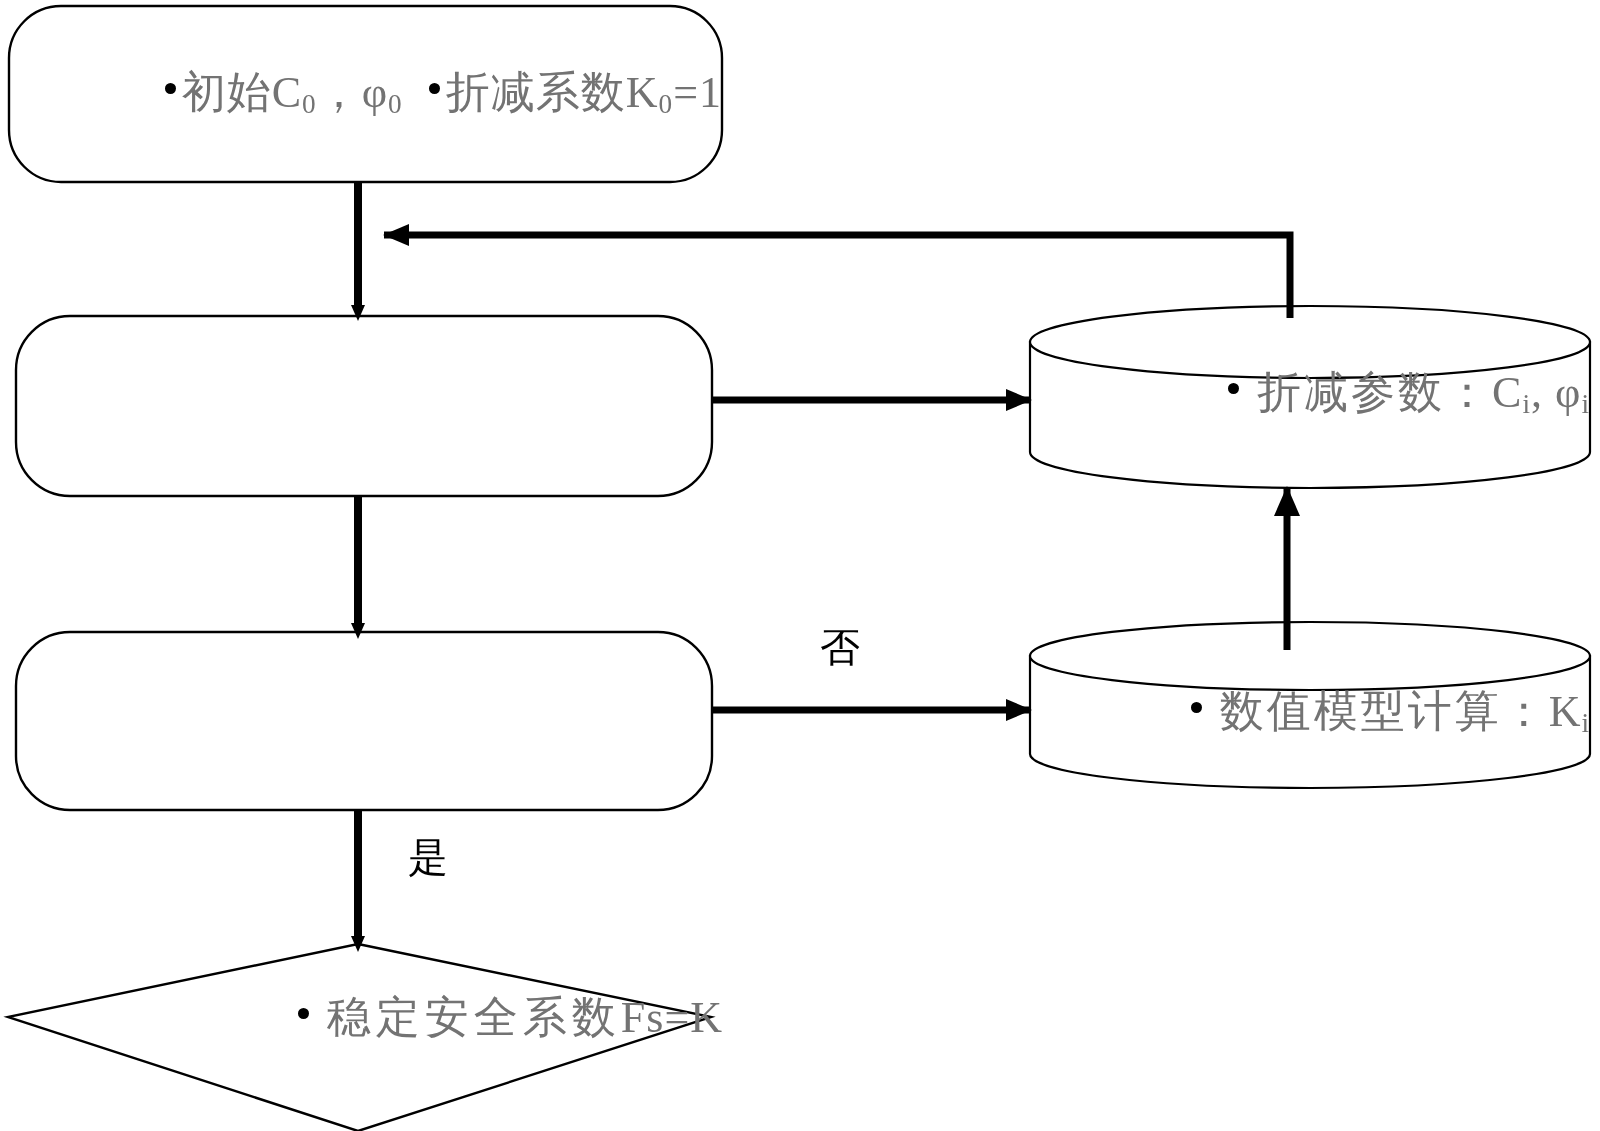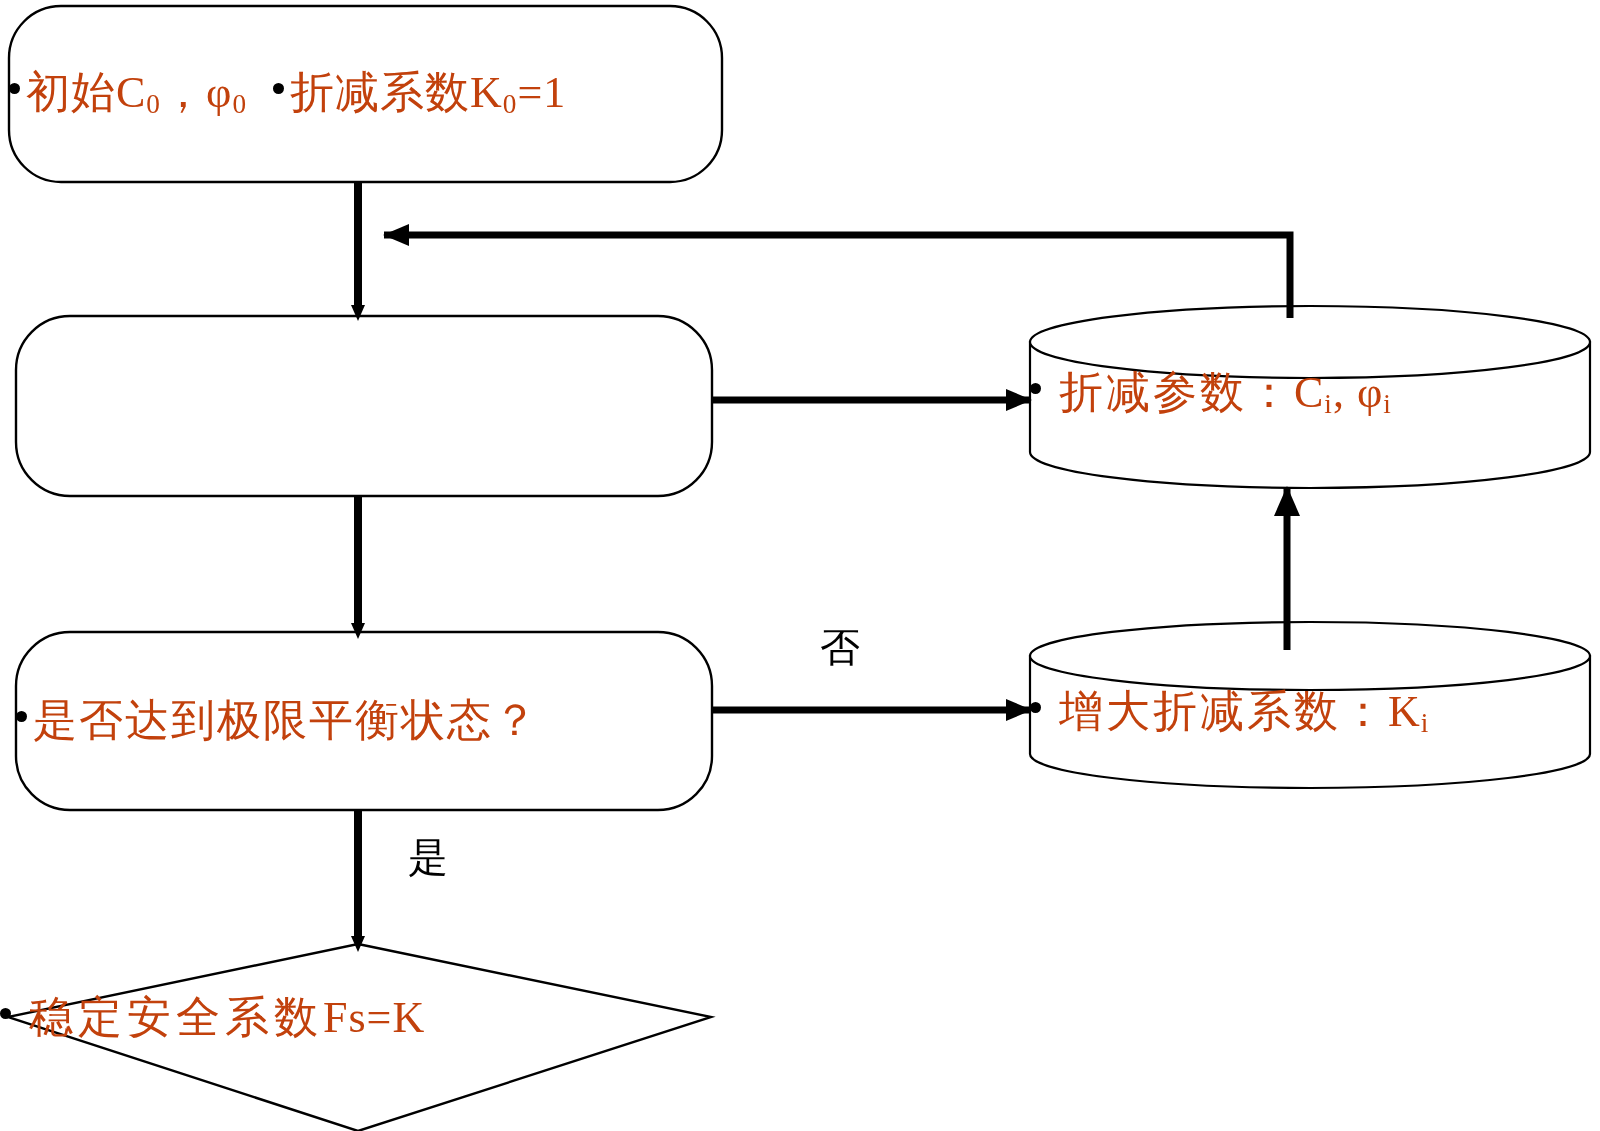--- a/index.html
+++ b/index.html
@@ -21,22 +21,22 @@
     position: absolute;
     left: 0;
     top: 0;
     width: 1600px;
     height: 1131px;
   }
   .node-label {
     position: absolute;
     display: flex;
     align-items: center;
-    justify-content: flex-start;
-    color: #c2410c;
+    justify-content: flex-end;
+    color: #737373;
     white-space: nowrap;
     pointer-events: none;
   }
   .cjk {
     font-family: "Liberation Serif", "DejaVu Serif", serif;
   }
   .lbl-text {
     font-size: 44px;
     line-height: 1.1;
     letter-spacing: 1px;
@@ -119,41 +119,36 @@
     <line x1="358" y1="810" x2="358" y2="937" stroke="#000000" stroke-width="8" marker-end="url(#arrow-down)"></line>
   </svg>
 
   <div class="node-label" style="left:9px; top:6px; width:713px; height:176px;">
     <span class="lbl-text cjk">
       <span class="bullet-dot"></span><span>初始</span><span>C</span><sub>0</sub><span>，</span><span>φ</span><sub>0</sub><span class="gap"></span><span class="bullet-dot"></span><span>折减系数</span><span>K</span><sub>0</sub><span>=1</span>
     </span>
   </div>
 
 
-  <div class="node-label" style="left:16px; top:632px; width:696px; height:178px;">
-    <span class="lbl-text cjk">
-      <span class="bullet-dot"></span><span style="letter-spacing:2px;">是否达到极限平衡状态？</span>
-    </span>
-  </div>
 
   <div class="node-label" style="left:1030px; top:336px; width:560px; height:116px;">
     <span class="lbl-text cjk">
       <span class="bullet-dot"></span>
       <span style="letter-spacing:3px;">折减参数：</span><span>C</span><sub>i</sub><span>,</span>&nbsp;<span>φ</span><sub>i</sub>
     </span>
   </div>
 
   <div class="node-label" style="left:1030px; top:660px; width:560px; height:106px;">
     <span class="lbl-text cjk">
       <span class="bullet-dot"></span>
-      <span style="letter-spacing:3px;">增大折减系数：</span><span>K</span><sub>i</sub>
+      <span style="letter-spacing:3px;">数值模型计算：</span><span>K</span><sub>i</sub>
     </span>
   </div>
 
-  <div class="node-label" style="left:0; top:968px; width:703px; height:100px;">
+  <div class="node-label" style="left:20px; top:968px; width:703px; height:100px;">
     <span class="lbl-text cjk">
       <span class="bullet-dot"></span>
       <span style="letter-spacing:5px;">稳定安全系数</span><span>Fs=K</span>
     </span>
   </div>
 
   <div class="edge-label cjk" style="left:820px; top:620px;">
     <span>否</span>
   </div>
 

